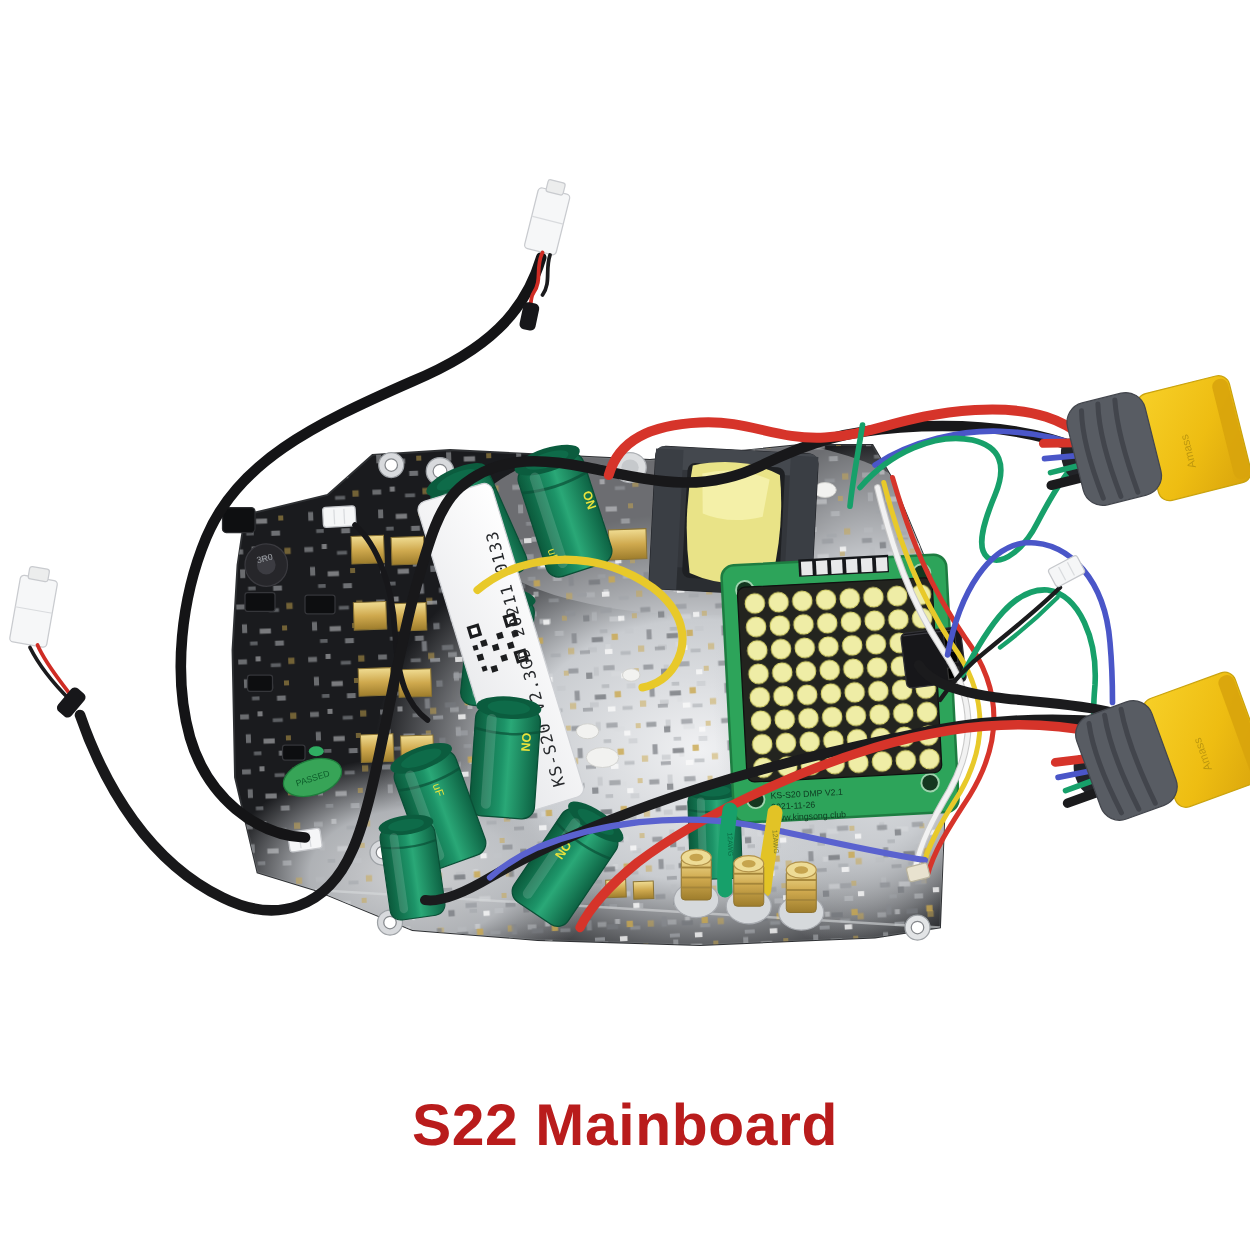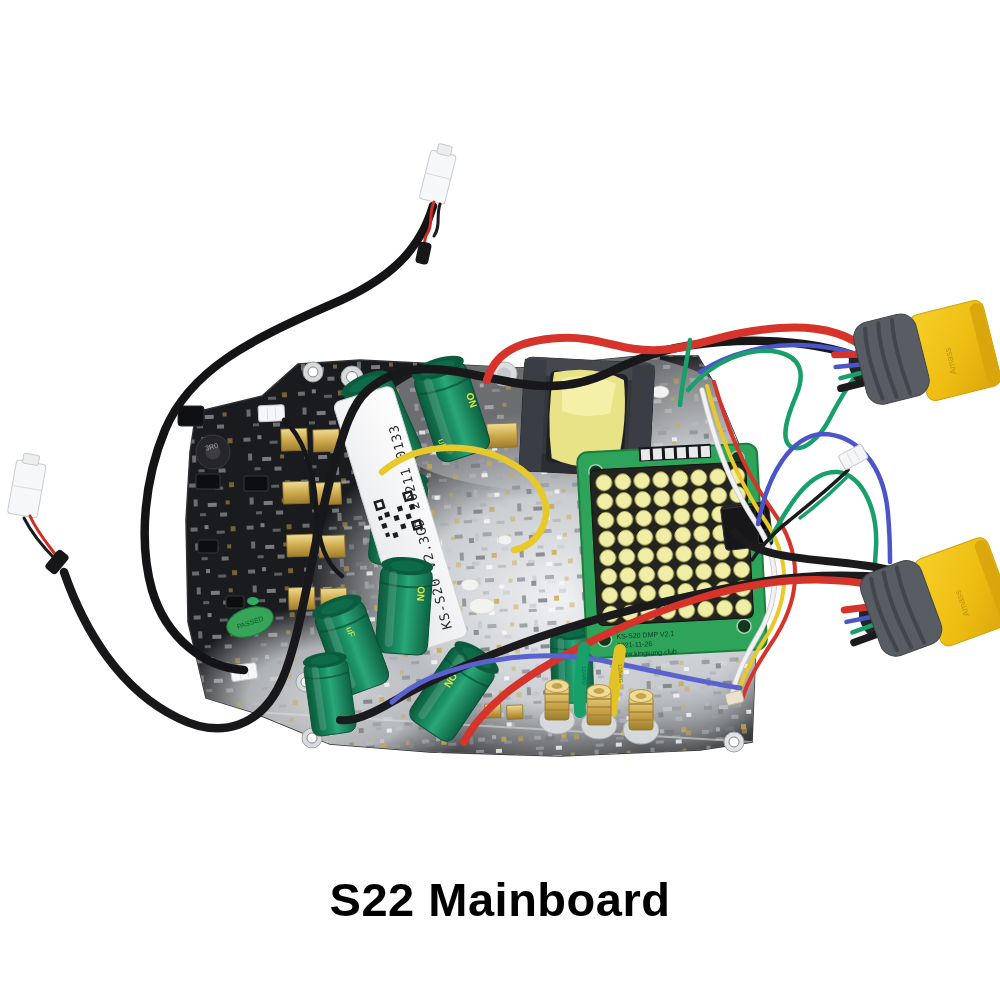--- a/index.html
+++ b/index.html
@@ -1,20 +1,20 @@
 <!DOCTYPE html>
 <html><head>
 <meta charset="utf-8">
 <style>
   html,body{margin:0;padding:0;background:#ffffff;}
   .stage{position:relative;width:1000px;height:1000px;background:#ffffff;overflow:hidden;
          font-family:"Liberation Sans",sans-serif;}
   .photo{position:absolute;left:0;top:0;width:1000px;height:1000px;}
   .caption{position:absolute;left:0;right:0;top:872px;text-align:center;
-           font-size:47px;font-weight:600;color:#000000;letter-spacing:.5px;}
+           font-size:47px;font-weight:600;color:#b91c1c;letter-spacing:.5px;}
   svg text{font-family:"Liberation Sans",sans-serif;}
   .mono{font-family:"DejaVu Sans Mono",monospace;}
 </style>
 </head>
 <body>
 
 <div class="stage">
 <svg class="photo" viewBox="0 0 1000 1000">
   <defs>
     <clipPath id="boardClip">

